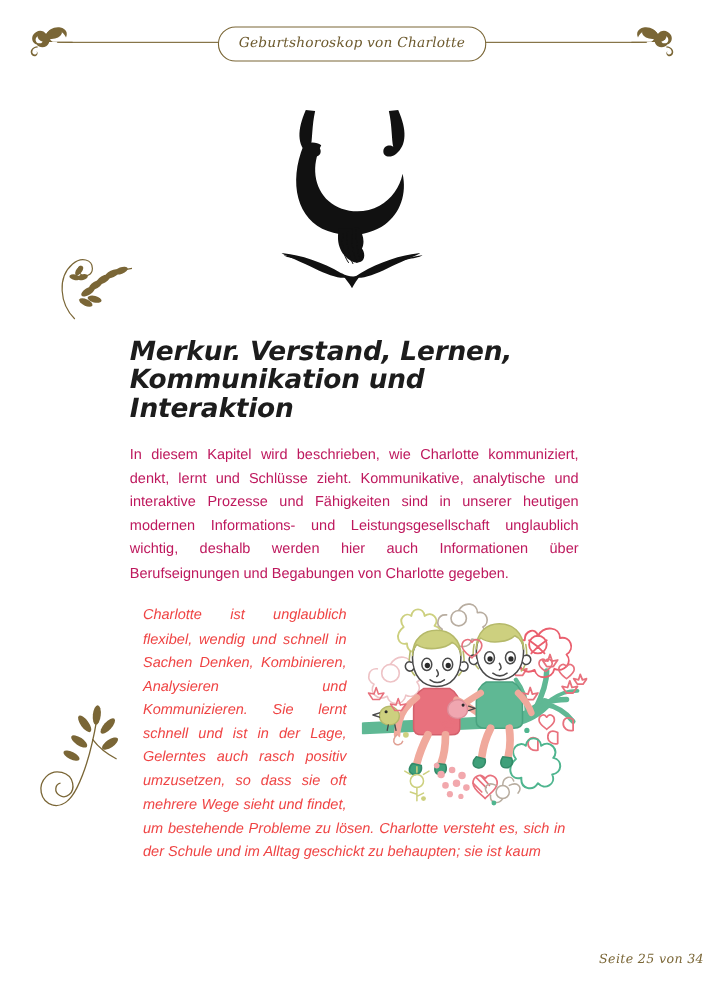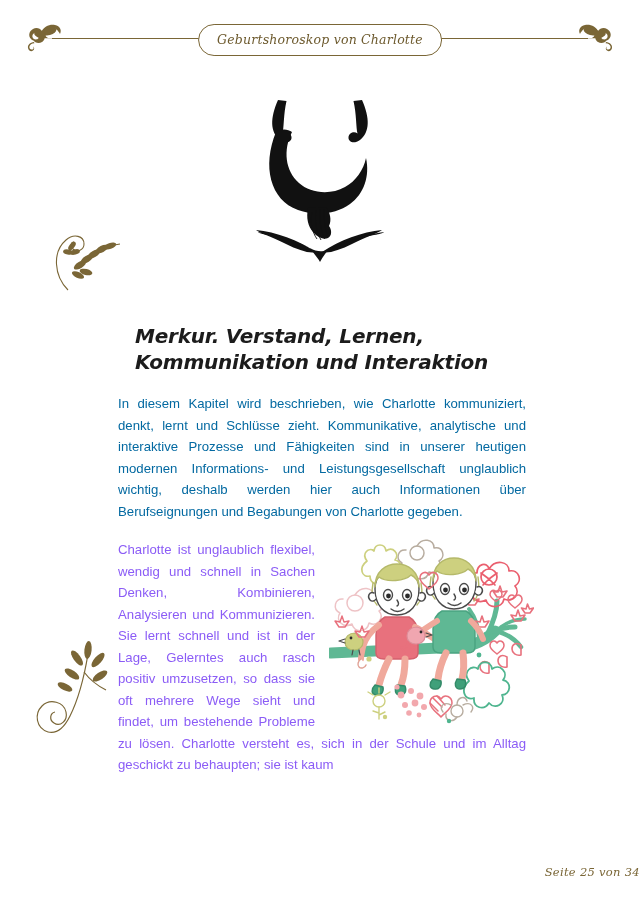--- a/index.html
+++ b/index.html
@@ -25,40 +25,41 @@
     font-size:12.5px;color:#6d5a2e;letter-spacing:.2px;
   }
 
   
   .glyph{position:absolute;top:92px;left:50%;transform:translateX(-50%);
          width:160px;height:175px;}
 
   
   .content{position:absolute;left:118px;top:306px;width:408px;}
   h1.chapter-title{
-    margin:17px;font-family:"DejaVu Sans",sans-serif;font-weight:bold;
+    margin:0;font-family:"DejaVu Sans",sans-serif;font-weight:bold;
     font-style:italic;
-    font-size:20px;line-height:26px;color:#1c1c1c;letter-spacing:-.2px;
+    font-size:24px;line-height:26px;color:#1c1c1c;letter-spacing:-.2px;
   }
   p.intro{
-    margin:18px 0 0 0;font-size:13.2px;line-height:21.5px;color:#0369a1;
+    margin:18px 0 0 0;font-size:13.2px;line-height:21.5px;color:#be185d;
     text-align:justify;
   }
   h2.sub-title{
     margin:64px 0 0 0;font-family:"DejaVu Sans",sans-serif;
     font-weight:bold;font-style:italic;
     font-size:17.5px;line-height:22px;color:#7a6636;letter-spacing:.1px;
   }
 
   
   .wrapzone{position:relative;margin-top:17px;}
   .illus{float:right;width:205px;height:190px;margin:-4px -8px 2px 14px;}
   p.body-wrap{
-    margin:0;font-size:13.2px;line-height:21.5px;color:#8b5cf6;
+    margin:12px;font-size:13.2px;line-height:21.5px;color:#ef4444;
     text-align:justify;
+    font-style:italic;
   }
 
   
   .orn-side-top{position:absolute;left:38px;top:218px;width:86px;height:84px;}
   .orn-side-bot{position:absolute;left:32px;top:632px;width:92px;height:136px;}
 
   
   .footer{position:absolute;bottom:26px;left:0;width:640px;text-align:right;}
   .footer-text{
     font-family:"DejaVu Serif",serif;font-style:italic;

